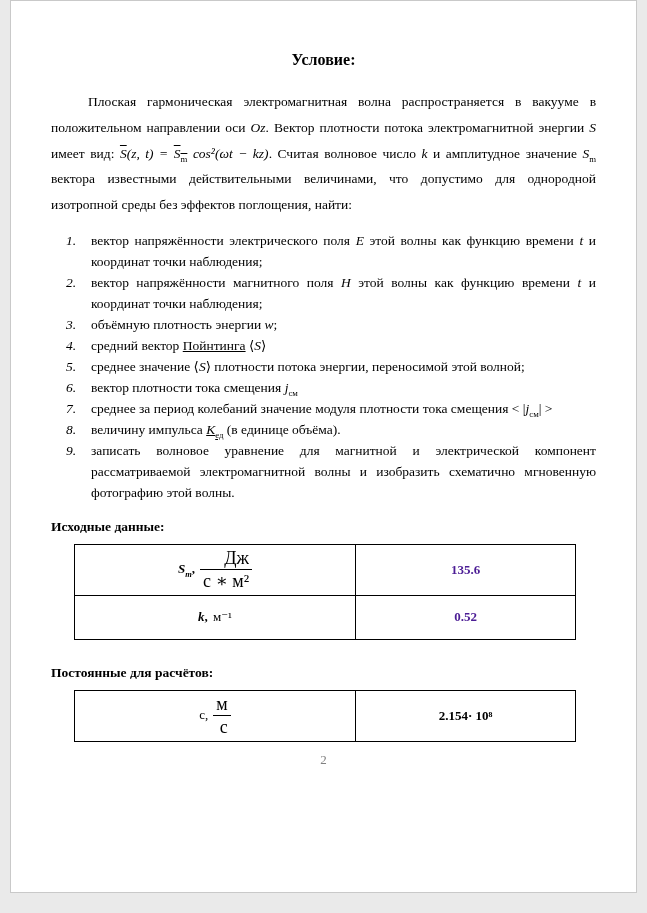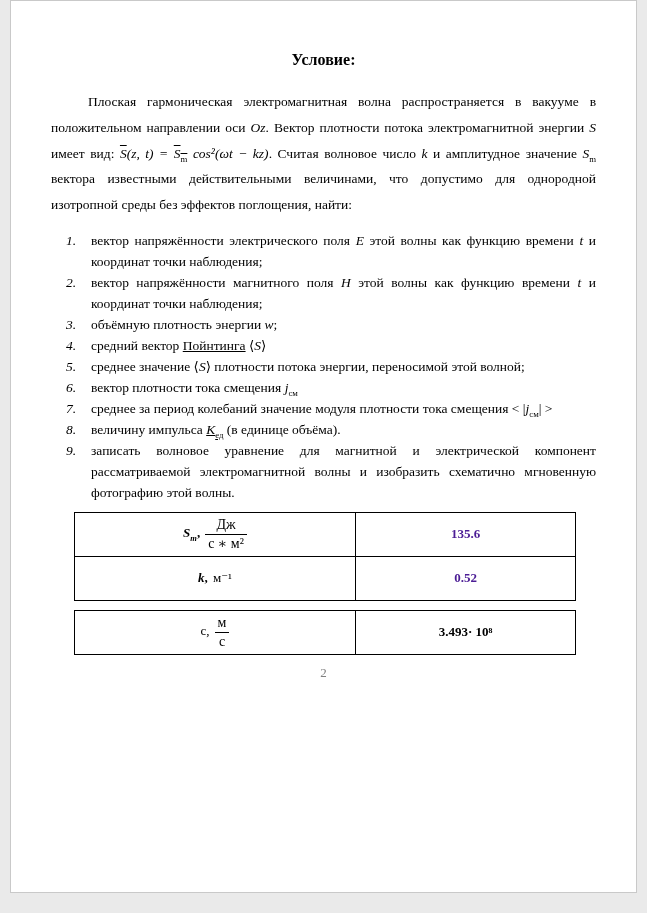--- a/index.html
+++ b/index.html
@@ -63,22 +63,22 @@
     text-align: center;
     vertical-align: middle;
     font-size: 13px;
     padding: 2px 4px;
   }
   .doc-table td.label { width: 281px; }
   .sym.b { font-weight: bold; }
   .frac {
     display: inline-block;
     vertical-align: middle;
-    text-align: center;
-    font-size: 14px;
+    text-align: right;
+    font-size: 18px;
     line-height: 1.25;
     margin-left: 5px;
   }
   .frac .fnum { display: block; border-bottom: 1px solid #000; padding: 0 3px; }
   .frac .fden { display: block; padding: 0 3px; }
   .unit { margin-left: 2px; }
   .value { font-weight: bold; }
   .value.red { color: #4c1d95; }
   .page-number {
     margin-top: 10px;
@@ -101,39 +101,41 @@
     <li><span class="num">2.</span><span>вектор напряжённости магнитного поля </span><span class="i">H</span><span> этой волны как функцию времени </span><span class="i">t</span><span> и координат точки наблюдения;</span></li>
     <li><span class="num">3.</span><span>объёмную плотность энергии </span><span class="i">w</span><span>;</span></li>
     <li><span class="num">4.</span><span>средний вектор </span><span class="u">Пойнтинга</span><span> ⟨</span><span class="i">S</span><span>⟩</span></li>
     <li><span class="num">5.</span><span>среднее значение ⟨</span><span class="i">S</span><span>⟩ плотности потока энергии, переносимой этой волной;</span></li>
     <li><span class="num">6.</span><span>вектор плотности тока смещения </span><span class="i">j</span><sub>см</sub></li>
     <li><span class="num">7.</span><span>среднее за период колебаний значение модуля плотности тока смещения &lt; |</span><span class="i">j</span><sub>см</sub><span>| &gt;</span></li>
     <li><span class="num">8.</span><span>величину импульса </span><span class="i u">K</span><sub class="u">ед</sub><span> (в единице объёма).</span></li>
     <li><span class="num">9.</span><span>записать волновое уравнение для магнитной и электрической компонент рассматриваемой электромагнитной волны и изобразить схематично мгновенную фотографию этой волны.</span></li>
   </ol>
 
+  <p class="section-heading">Исходные данные:</p>
 
   <table class="doc-table">
     <tbody>
       <tr>
         <td class="label"><span class="sym b"><span class="i">S</span><sub class="i">m</sub><span>,</span></span><span class="frac"><span class="fnum">Дж</span><span class="fden">с ∗ м²</span></span></td>
         <td class="value red">135.6</td>
       </tr>
       <tr>
         <td class="label"><span class="sym b"><span class="i">k</span><span>,</span></span><span class="unit"> м⁻¹</span></td>
         <td class="value red">0.52</td>
       </tr>
     </tbody>
   </table>
 
+  <p class="section-heading second">Постоянные для расчётов:</p>
 
   <table class="doc-table">
     <tbody>
       <tr>
         <td class="label"><span class="sym"><span>c</span><span>,</span></span><span class="frac"><span class="fnum">м</span><span class="fden">с</span></span></td>
-        <td class="value">3.493· 10⁸</td>
+        <td class="value">2.154· 10⁸</td>
       </tr>
     </tbody>
   </table>
 
   <div class="page-number">2</div>
 
 </div>
 
 </body></html>

